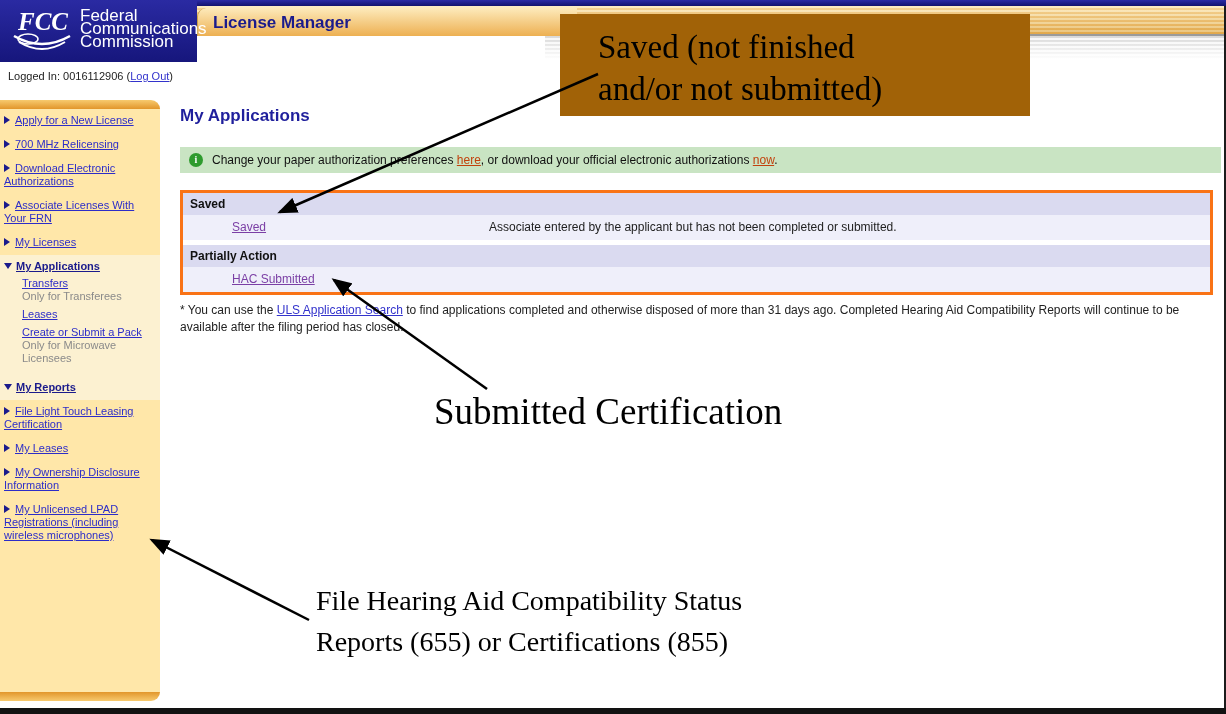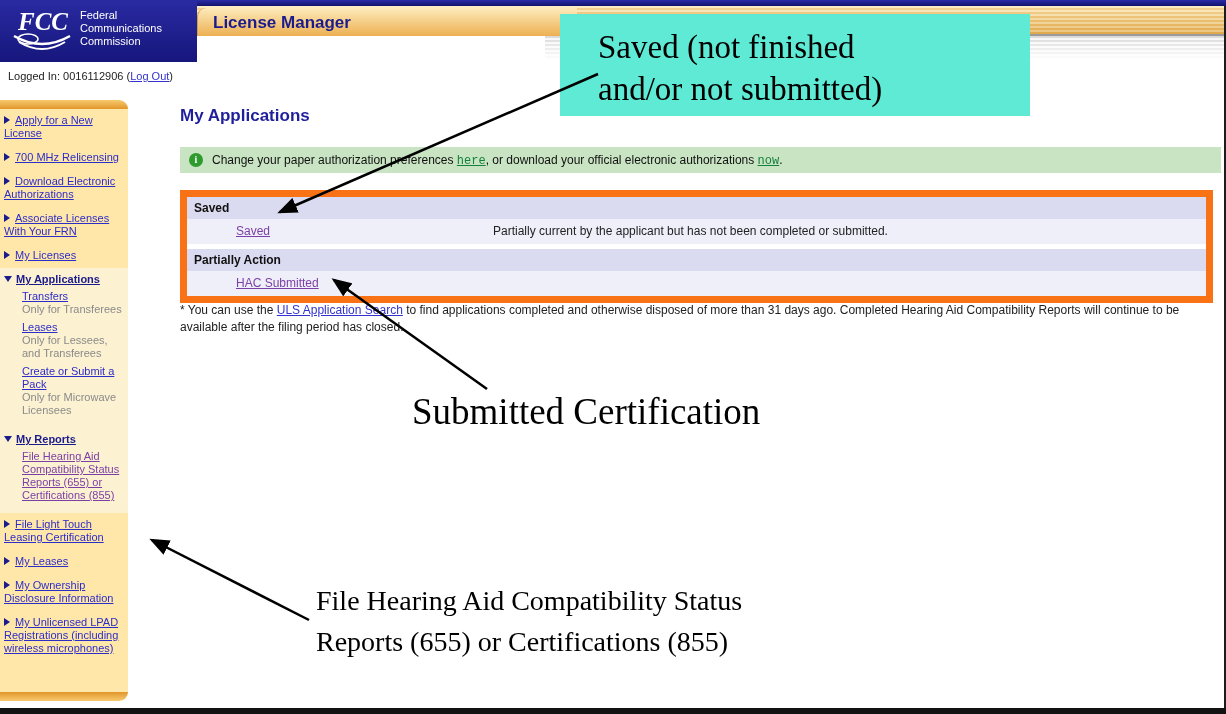--- a/index.html
+++ b/index.html
@@ -4,41 +4,41 @@
 <style>
   * { margin:0; padding:0; box-sizing:border-box; }
   body { background:#888; font-family:"Liberation Sans", sans-serif; }
   #canvas { position:relative; width:1226px; height:714px; background:#fff; overflow:hidden; }
 
   
   .top-navy { position:absolute; left:0; top:0; width:1226px; height:6px;
               background:linear-gradient(180deg,#2b2ba6,#12126e); }
   .fcc-block { position:absolute; left:0; top:0; width:197px; height:62px;
                background:linear-gradient(180deg,#2a2aa2,#16167c); }
-  .fcc-org { position:absolute; left:80px; top:9px; color:#fff; font-size:11px; line-height:13px; }
+  .fcc-org { position:absolute; left:80px; top:9px; color:#fff; font-size:17px; line-height:13px; }
   .gold-band { position:absolute; left:197px; top:6px; width:1029px; height:30px;
                background:linear-gradient(180deg, rgba(255,255,255,.35), rgba(187,117,23,.28)),
                           repeating-linear-gradient(180deg,#fbe2a4 0 2px,#f0bc5e 2px 4px);
                border-bottom:2px solid #9b9b9b; }
   .lm-tab { position:absolute; left:197px; top:8px; width:380px; height:28px;
             background:linear-gradient(180deg,#fdeabb,#edb052);
             border-top-left-radius:9px; border-left:1px solid #caa04a; }
   .lm-title { font-size:17px; font-weight:bold; color:#1b1b8c; padding:5px 0 0 15px; }
   .crumb-bar { position:absolute; left:197px; top:36px; width:1029px; height:26px; background:#fff; }
   .gray-stripes { position:absolute; left:545px; top:36px; width:679px; height:26px;
                   background:linear-gradient(180deg, rgba(255,255,255,0) 0%, #fff 92%),
                              repeating-linear-gradient(180deg,#d9d9d9 0 2px,#f7f7f7 2px 4px); }
   .crumbs { position:absolute; left:210px; top:42px; font-size:11px; color:#333; z-index:2; }
   .crumbs a { color:#3333cc; text-decoration:underline; cursor:pointer; }
   .crumb-sep { color:#333; padding:0 3px; }
   .logged-row { position:absolute; left:8px; top:70px; font-size:11px; color:#222; }
   .logged-row a { color:#3333cc; text-decoration:underline; cursor:pointer; }
 
   
-  .sidebar { position:absolute; left:0; top:100px; width:128px; height:601px; }
+  .sidebar { position:absolute; left:0; top:100px; width:160px; height:601px; }
   .sb-top { position:absolute; left:0; top:0; width:100%; height:9px;
             background:linear-gradient(180deg,#f7ca6e,#e2962b); border-top-right-radius:12px; }
   .sb-bot { position:absolute; left:0; bottom:0; width:100%; height:9px;
             background:linear-gradient(180deg,#e2962b,#f7ca6e); border-bottom-right-radius:12px; }
   .sb-body { position:absolute; left:0; top:9px; bottom:9px; width:100%; background:#ffe7a9; }
   .blk { padding:5px 3px 6px 4px; font-size:11px; line-height:13px; }
   .blk.lite { background:#fcf1d1; }
   .sb-link { color:#2d2dc8; text-decoration:underline; cursor:pointer; }
   .sb-link.head { color:#1b1b8c; font-weight:bold; }
   .sb-link.visited { color:#7b3fa5; }
@@ -50,38 +50,38 @@
   .sb-sub .entry { margin-bottom:5px; }
   .note { color:#8a8a8a; }
 
   
   .page-title { position:absolute; left:180px; top:106px; font-size:17px; font-weight:bold; color:#1f1f9c; }
   .info-bar { position:absolute; left:180px; top:147px; right:5px; height:26px; background:#c9e4c3;
               display:flex; align-items:center; padding-left:9px; font-size:12px; color:#111; }
   .info-icon { width:14px; height:14px; border-radius:50%; background:#2e9b2e; color:#fff;
                font-size:10px; font-weight:bold; font-family:"Liberation Serif",serif;
                text-align:center; line-height:14px; margin-right:9px; flex:0 0 auto; }
-  .info-bar a { color:#15803d; text-decoration:underline; cursor:pointer;font-family:Liberation Mono, monospace; }
-
-  .apps-table { position:absolute; left:180px; top:190px; width:1033px; border:7px solid #f97316; background:#fff; }
+  .info-bar a { color:#c2410c; text-decoration:underline; cursor:pointer; }
+
+  .apps-table { position:absolute; left:180px; top:190px; width:1033px; border:3px solid #f97316; background:#fff; }
   .t-head { background:#dadaf0; font-size:12px; font-weight:bold; color:#111; padding:4px 7px; }
   .t-row { display:flex; background:#efeffa; padding:5px 0 6px 0; font-size:12px; }
   .t-col1 { width:306px; padding-left:49px; flex:0 0 auto; }
   .t-col2 { flex:1; color:#222; padding-right:8px; }
   .t-row a { color:#7b3fa5; text-decoration:underline; cursor:pointer; }
   .t-gap { height:5px; background:#fff; }
 
   .footnote { position:absolute; left:180px; top:302px; width:1038px; font-size:12px; line-height:17px; color:#222; }
   .footnote a { color:#3333cc; text-decoration:underline; cursor:pointer; }
 
   
-  .callout-box { position:absolute; left:560px; top:14px; width:470px; height:102px; background:#5eead4; z-index:5; }
+  .callout-box { position:absolute; left:560px; top:14px; width:470px; height:102px; background:#a16207; z-index:5; }
   .callout-text { font-family:"Liberation Serif", serif; color:#000; }
   .c1 { margin:12px 0 0 38px; font-size:33px; line-height:42px; }
-  .c2 { position:absolute; left:412px; top:390px; font-size:37px; z-index:7; }
+  .c2 { position:absolute; left:434px; top:390px; font-size:37px; z-index:7; }
   .c3 { position:absolute; left:316px; top:580px; font-size:28px; line-height:41px; z-index:7; }
   #arrows { position:absolute; left:0; top:0; z-index:6; pointer-events:none; }
 
   
   .edge-right { position:absolute; right:0; top:6px; width:2px; height:708px; background:#1c1c1c; }
   .edge-bottom { position:absolute; left:0; bottom:0; width:1226px; height:6px; background:#121212; }
 </style>
 </head>
 <body>
 
@@ -139,38 +139,32 @@
         <div>
           <span class="tri-d"></span><a class="sb-link head">My Applications</a>
         </div>
         <div class="sb-sub">
           <div class="entry">
             <a class="sb-link">Transfers</a>
             <div class="note">Only for Transferees</div>
           </div>
           <div class="entry">
             <a class="sb-link">Leases</a>
-            <div class="note">Only for Lessees, and Transferees</div>
           </div>
           <div class="entry">
             <a class="sb-link">Create or Submit a Pack</a>
             <div class="note">Only for Microwave Licensees</div>
           </div>
         </div>
       </div>
 
       <div class="blk lite">
         <div>
           <span class="tri-d"></span><a class="sb-link head">My Reports</a>
         </div>
-        <div class="sb-sub">
-          <div class="entry">
-            <a class="sb-link visited">File Hearing Aid Compatibility Status Reports (655) or Certifications (855)</a>
-          </div>
-        </div>
       </div>
 
       <div class="blk">
         <span class="tri-r"></span><a class="sb-link">File Light Touch Leasing Certification</a>
       </div>
       <div class="blk">
         <span class="tri-r"></span><a class="sb-link">My Leases</a>
       </div>
       <div class="blk">
         <span class="tri-r"></span><a class="sb-link">My Ownership Disclosure Information</a>
@@ -189,21 +183,21 @@
     <span class="info-icon">i</span>
     <span>
       <span>Change your paper authorization preferences </span><a>here</a><span>, or download your official electronic authorizations </span><a>now</a><span>.</span>
     </span>
   </div>
 
   <div class="apps-table">
     <div class="t-head">Saved</div>
     <div class="t-row">
       <div class="t-col1"><a>Saved</a></div>
-      <div class="t-col2">Partially current by the applicant but has not been completed or submitted.</div>
+      <div class="t-col2">Associate entered by the applicant but has not been completed or submitted.</div>
     </div>
     <div class="t-gap"></div>
     <div class="t-head">Partially Action</div>
     <div class="t-row">
       <div class="t-col1"><a>HAC Submitted</a></div>
     </div>
   </div>
 
   <div class="footnote">
     <span>* You can use the </span><a>ULS Application Search</a><span> to find applications completed and otherwise disposed of more than 31 days ago. Completed Hearing Aid Compatibility Reports will continue to be available after the filing period has closed.</span>

